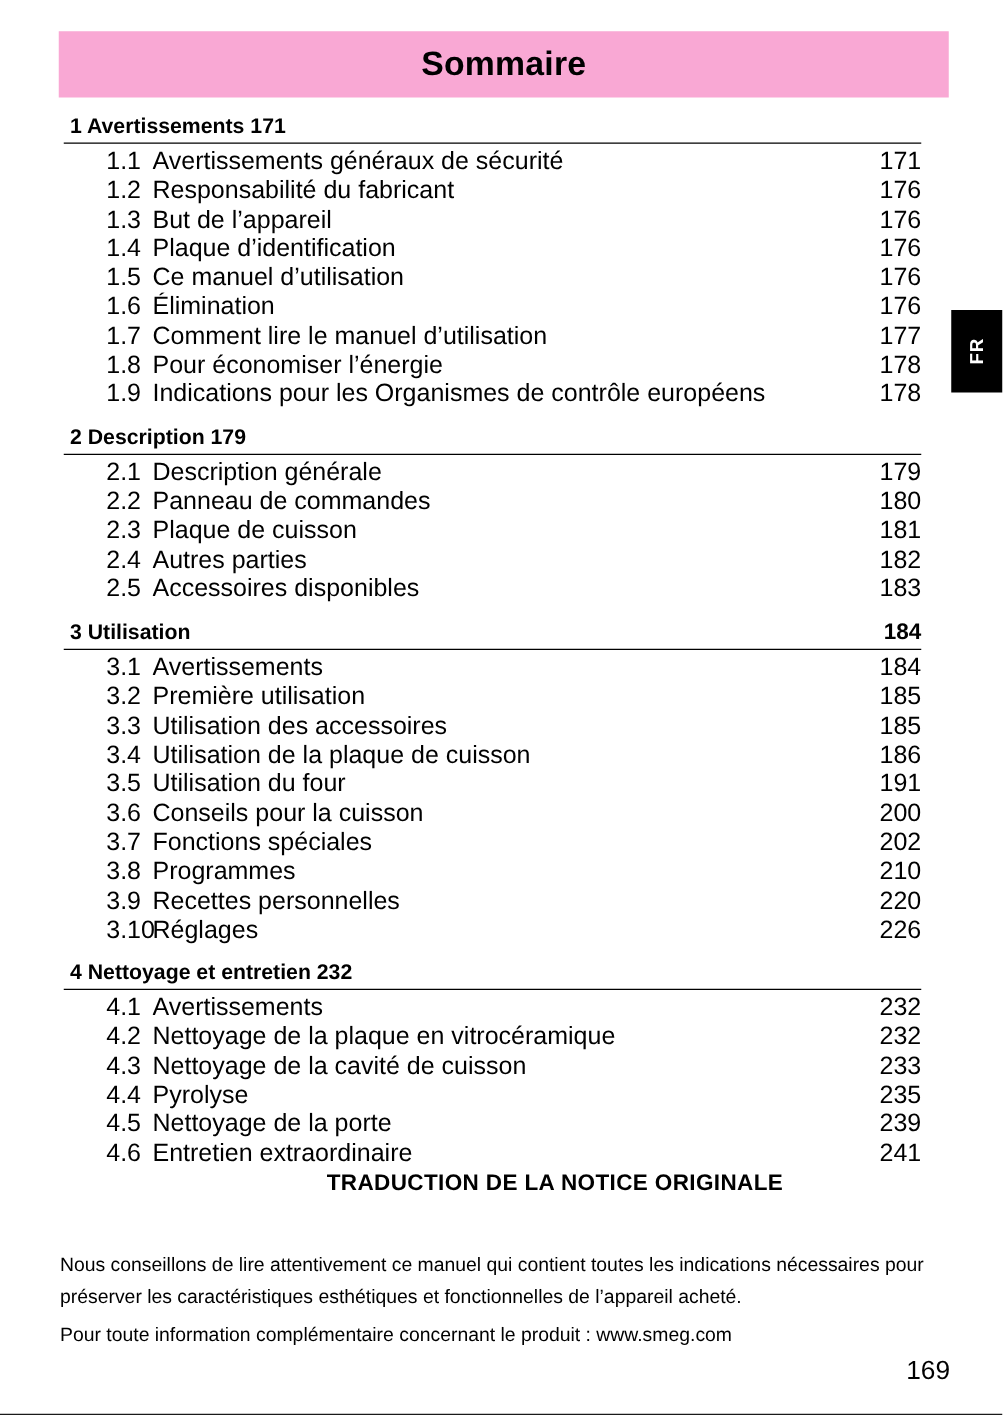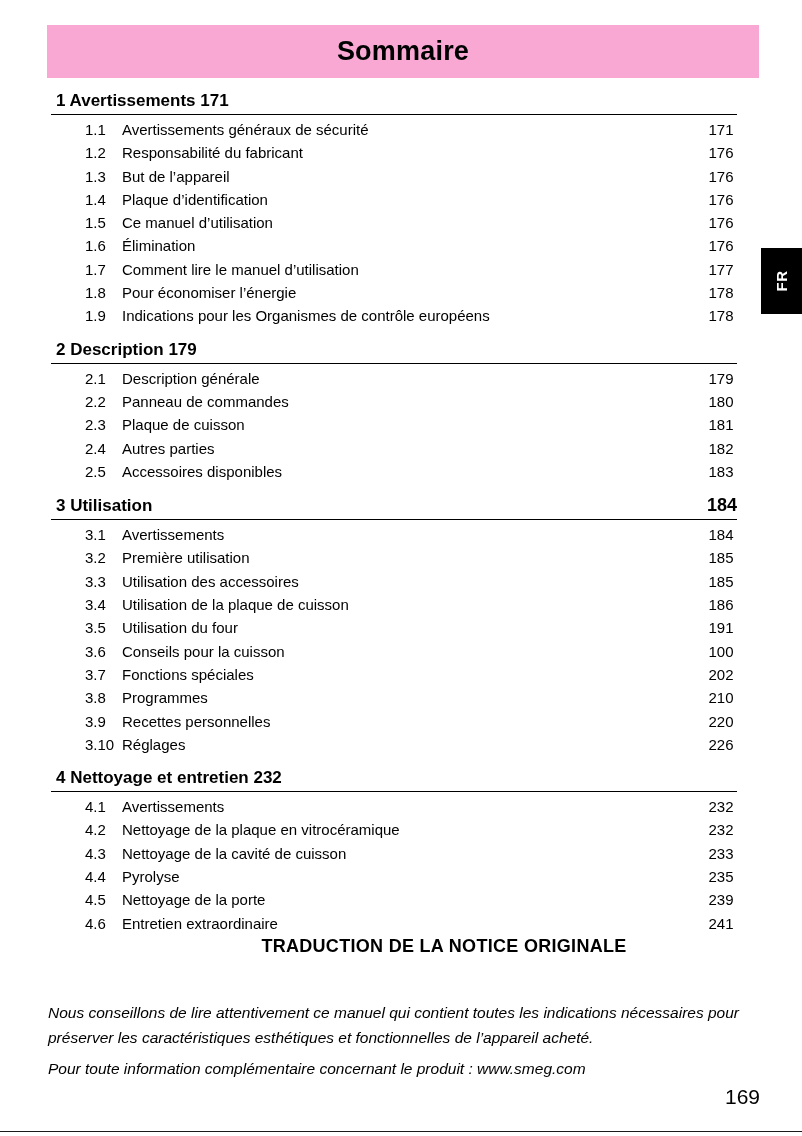--- a/index.html
+++ b/index.html
@@ -95,21 +95,21 @@
     border-top: 1.4px solid #000;
     margin-top: 2px;
     width: 100%;
   }
   .entries {
     padding-top: 3px;
   }
   .entry {
     display: flex;
     align-items: baseline;
-    font-size: 15px;
+    font-size: 20px;
     line-height: 23.3px;
     white-space: nowrap;
   }
   .entry .num {
     flex: 0 0 auto;
     width: 37px;
     padding-left: 34px;
     box-sizing: content-box;
   }
   .entry .label {
@@ -135,21 +135,20 @@
     letter-spacing: 0.3px;
     margin-left: 43px;
   }
   #footer-text {
     position: absolute;
     left: 48px;
     top: 1000px;
     width: 712px;
     font-size: 15.5px;
     line-height: 25px;
-    font-style: italic;
   }
   #footer-text p {
     margin: 0;
   }
   #footer-text p.para2 {
     margin-top: 6px;
   }
   #page-number {
     position: absolute;
     left: 0;
@@ -294,21 +293,21 @@
           <span class="page">186</span>
         </div>
         <div class="entry">
           <span class="num">3.5</span>
           <span class="label">Utilisation du four</span>
           <span class="page">191</span>
         </div>
         <div class="entry">
           <span class="num">3.6</span>
           <span class="label">Conseils pour la cuisson</span>
-          <span class="page">100</span>
+          <span class="page">200</span>
         </div>
         <div class="entry">
           <span class="num">3.7</span>
           <span class="label">Fonctions spéciales</span>
           <span class="page">202</span>
         </div>
         <div class="entry">
           <span class="num">3.8</span>
           <span class="label">Programmes</span>
           <span class="page">210</span>

